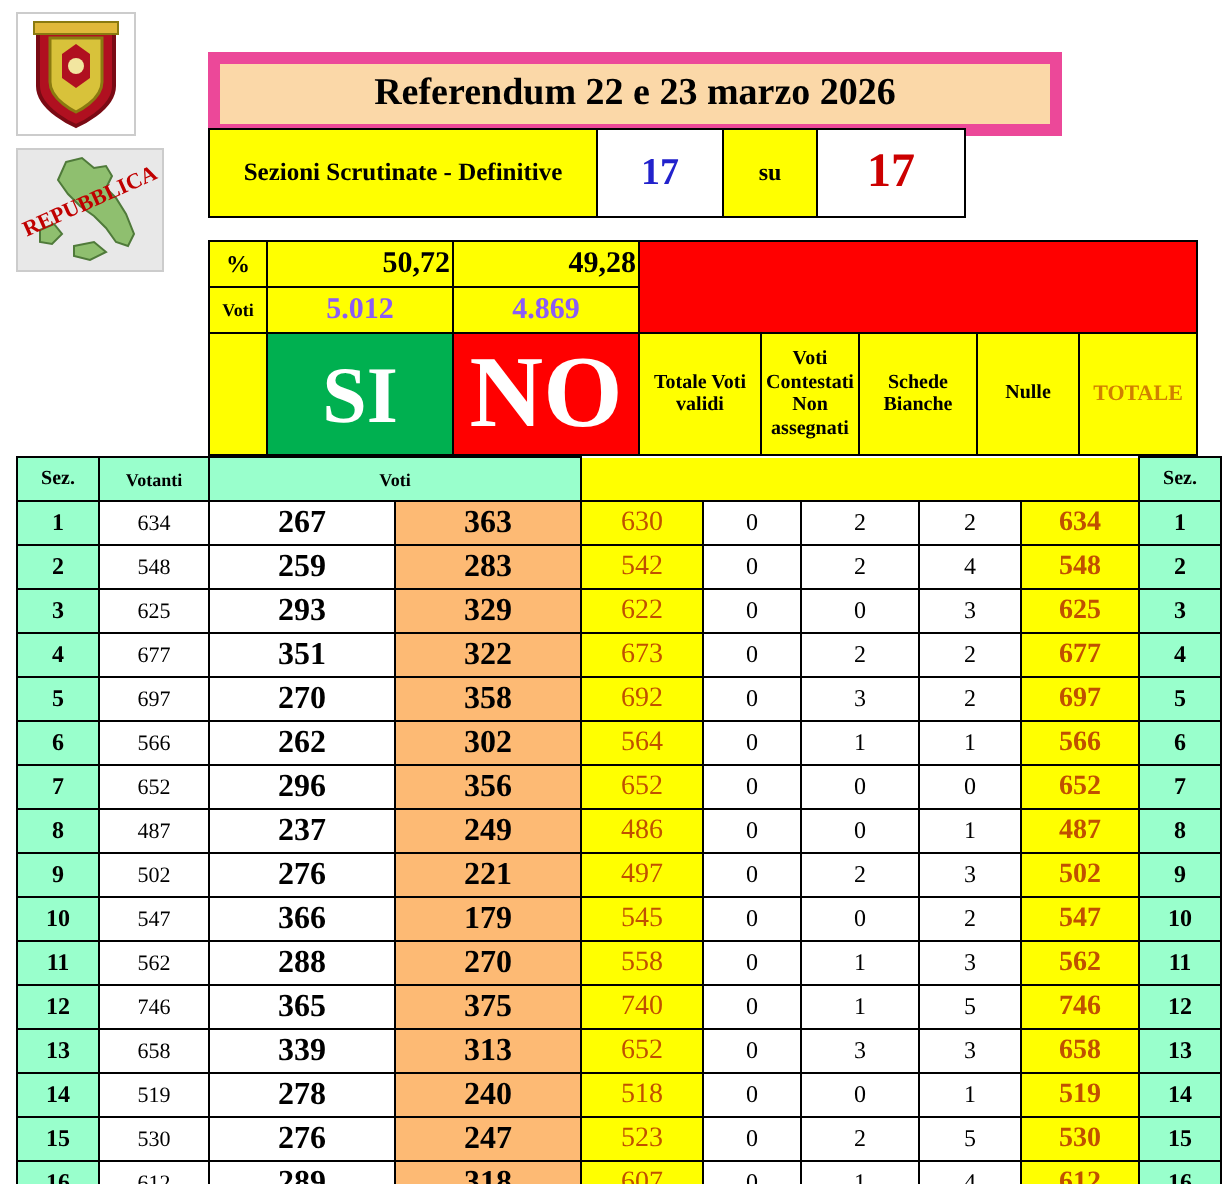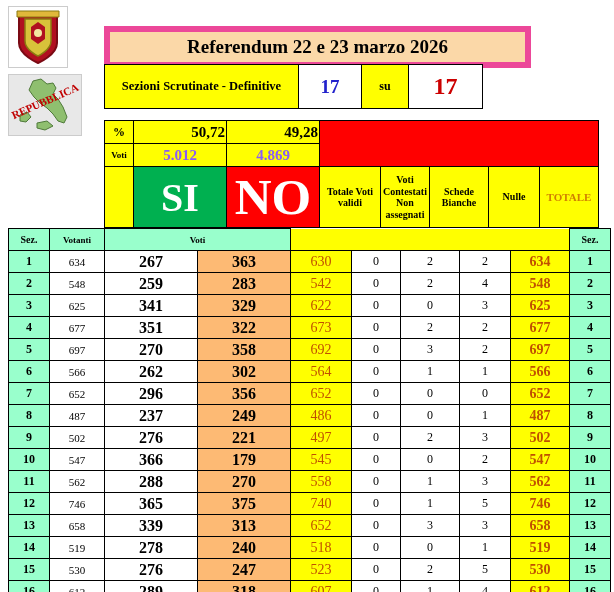--- a/index.html
+++ b/index.html
@@ -231,21 +231,21 @@
           <td class="c-valid">542</td>
           <td class="c-cont">0</td>
           <td class="c-bianche">2</td>
           <td class="c-nulle">4</td>
           <td class="c-tot">548</td>
           <td class="c-sez">2</td>
         </tr>
         <tr>
           <td class="c-sez">3</td>
           <td class="c-votanti">625</td>
-          <td class="c-si">341</td>
+          <td class="c-si">293</td>
           <td class="c-no">329</td>
           <td class="c-valid">622</td>
           <td class="c-cont">0</td>
           <td class="c-bianche">0</td>
           <td class="c-nulle">3</td>
           <td class="c-tot">625</td>
           <td class="c-sez">3</td>
         </tr>
         <tr>
           <td class="c-sez">4</td>

